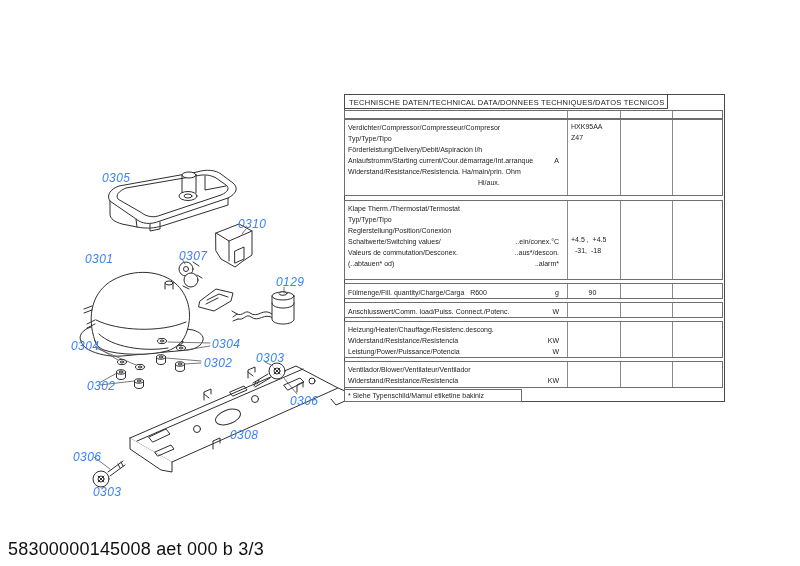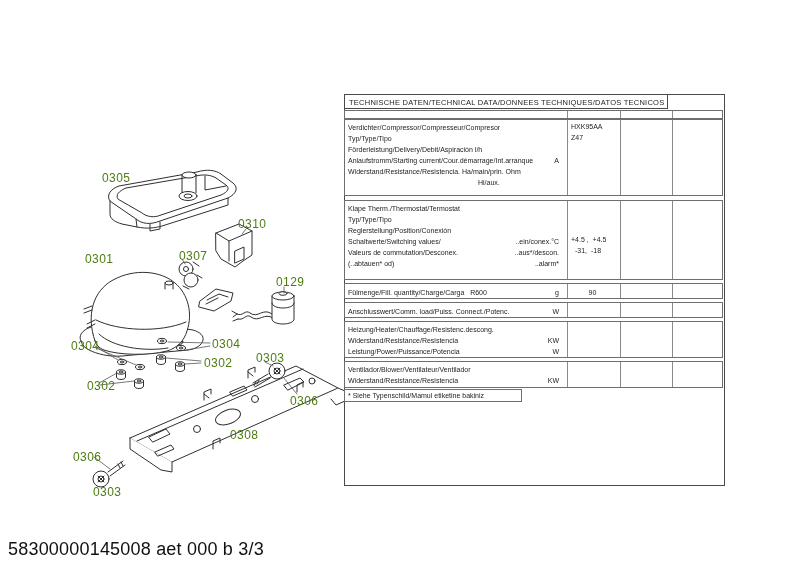--- a/index.html
+++ b/index.html
@@ -10,28 +10,29 @@
     background: #ffffff;
     font-family: "Liberation Sans", sans-serif;
     color: #1c1c1c;
     overflow: hidden;
   }
   .art { position:absolute; left:0; top:0; }
   .plabel {
     position: absolute;
     font-size: 12px;
     letter-spacing: .4px;
-    color: #4d7c0f;
+    color: #3b82f6;
     white-space: nowrap;
+    font-style: italic;
   }
   
   .tbl {
     position: absolute;
     left: 344px; top: 94px;
-    width: 381px; height: 392px;
+    width: 381px; height: 308px;
     border: 1px solid #4a4a4a;
     background: #fff;
   }
   .tbl-header {
     position: absolute; left: -1px; top: -1px;
     width: 324px; height: 15px;
     border: 1px solid #4a4a4a;
     background: #fff;
     font-size: 7.5px; letter-spacing: .25px;
     padding: 3px 0 0 4px;

